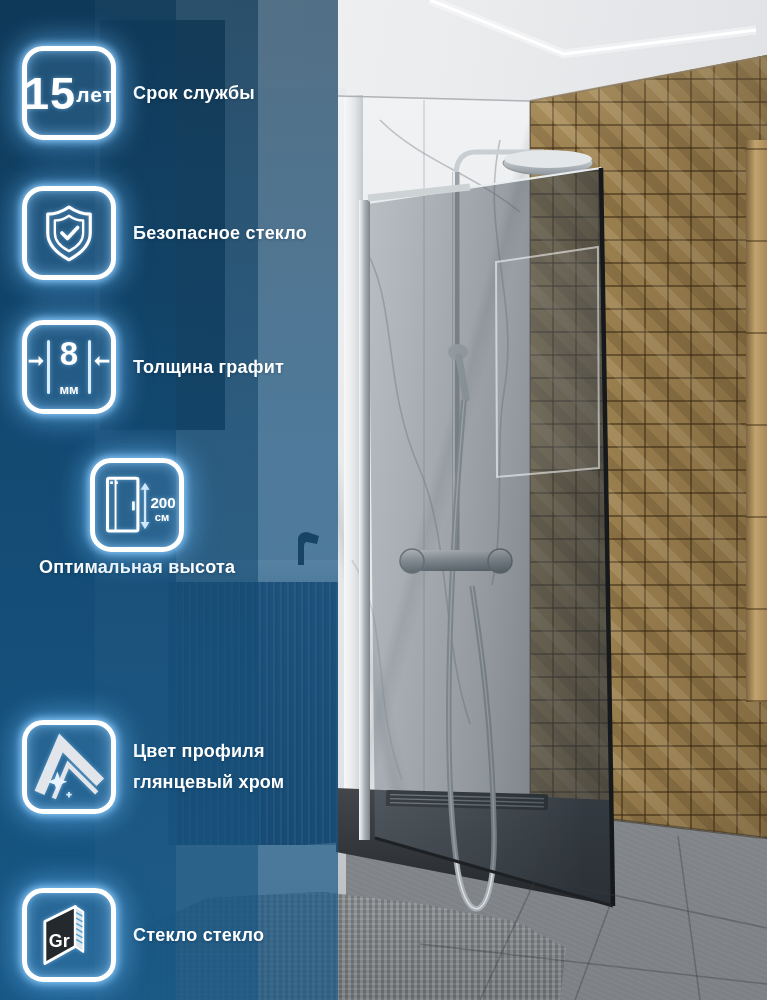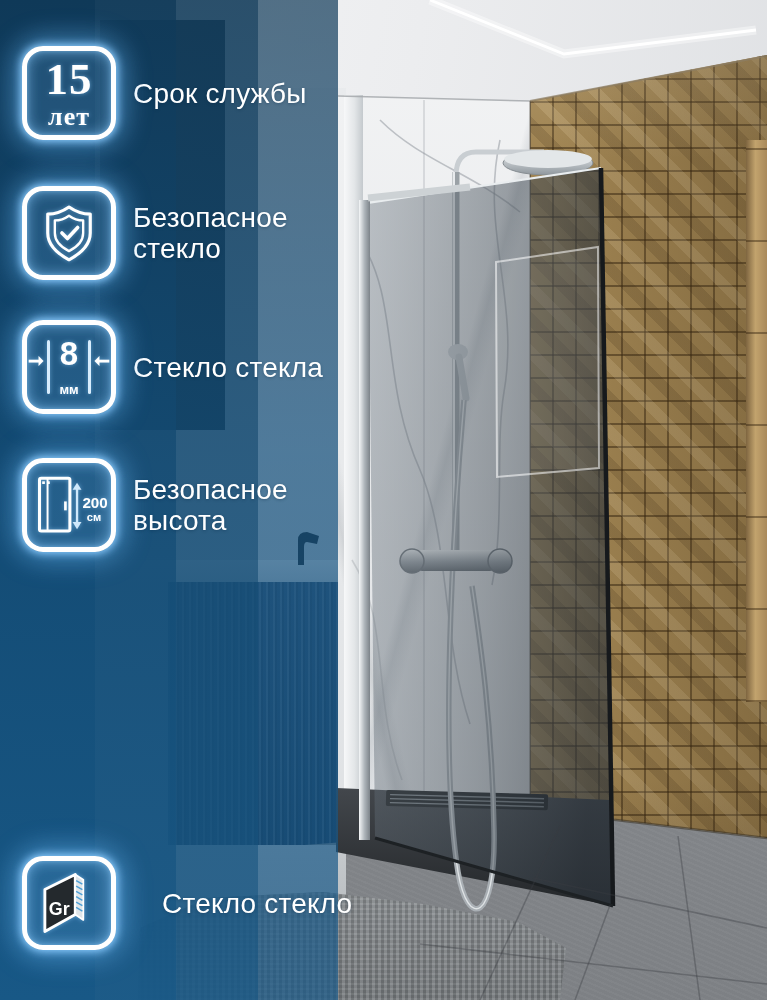--- a/index.html
+++ b/index.html
@@ -69,28 +69,28 @@
 
   
   .features{position:absolute;inset:0;z-index:3;color:#fff;}
   .feature{position:absolute;left:22px;display:flex;align-items:center;}
   .icon-box{width:94px;height:94px;flex:0 0 94px;border:5px solid #fff;border-radius:21px;
     background:rgba(96,174,236,.12);
     box-shadow:0 0 9px 1px rgba(140,205,255,.85),0 0 28px 7px rgba(80,165,235,.40),
       inset 0 0 14px rgba(140,205,255,.45);
     display:flex;align-items:center;justify-content:center;position:relative;
     filter:drop-shadow(0 0 2px rgba(150,210,255,.6));}
-  .label{margin-left:17px;width:212px;font-size:28px;line-height:31px;font-weight:400;
+  .label{margin-left:17px;width:212px;font-size:18px;line-height:31px;font-weight:700;
     letter-spacing:.2px;text-shadow:0 1px 3px rgba(10,40,70,.35);}
-  .r1{top:46px;}.r2{top:186px;justify-content:flex-end;}.r3{top:320px;}.r4{top:458px;}
-  .r5{top:590px;}.r6{top:720px;}.r7{top:856px;gap:29px;}
-
-  .badge15{display:flex;flex-direction:column;align-items:center;line-height:1;font-family:Liberation Serif, serif;}
+  .r1{top:46px;}.r2{top:186px;justify-content:flex-end;}.r3{top:320px;}.r4{top:458px;flex-direction:column;}
+  .r5{top:590px;}.r6{top:720px;}.r7{top:888px;}
+
+  .badge15{display:flex;flex-direction:row;align-items:center;line-height:1;}
   .badge15 .big{font-size:45px;font-weight:700;letter-spacing:1px;}
-  .badge15 .small{font-size:26px;font-weight:700;margin-top:2px;letter-spacing:1px;}
+  .badge15 .small{font-size:21px;font-weight:700;margin-top:2px;letter-spacing:1px;}
 
   .thick{display:flex;align-items:center;justify-content:center;gap:3px;width:100%;height:100%;}
   .thick .arrow{font-size:19px;font-weight:700;margin-top:-14px;}
   .thick .tbar{width:3px;height:54px;background:#d8edfd;border-radius:2px;}
   .thick .tcol{display:flex;flex-direction:column;align-items:center;width:32px;}
   .thick .tnum{font-size:33px;font-weight:700;line-height:1;}
   .thick .tunit{font-size:13px;font-weight:700;margin-top:12px;}
 
   svg text{font-family:"Liberation Sans",sans-serif;}
 </style>
@@ -239,42 +239,54 @@
           <span class="arrow">➞</span>
           <span class="tbar"></span>
           <span class="tcol">
             <span class="tnum">8</span>
             <span class="tunit">мм</span>
           </span>
           <span class="tbar"></span>
           <span class="arrow" style="transform:scaleX(-1);display:inline-block;">➞</span>
         </div>
       </div>
-      <div class="label">Стекло стекла</div>
+      <div class="label">Толщина графит</div>
     </div>
 
     <div class="feature r4">
       <div class="icon-box">
         <svg width="84" height="84" viewBox="0 0 94 94">
           <rect x="14" y="17" width="34" height="59" rx="2" fill="none" stroke="#fff" stroke-width="3.4"></rect>
           <path d="M23,17 L23,76" stroke="#fff" stroke-width="2.2"></path>
           <path d="M43,43 L43,53" stroke="#fff" stroke-width="3"></path>
           <rect x="17" y="20.5" width="3" height="3" fill="#fff"></rect>
           <rect x="22.5" y="20.5" width="3" height="3" fill="#fff"></rect>
           <path d="M56,26 L56,70" stroke="#cfe8fb" stroke-width="2.6"></path>
           <path d="M51,30 L56,22 L61,30 Z" fill="#cfe8fb"></path>
           <path d="M51,66 L56,74 L61,66 Z" fill="#cfe8fb"></path>
           <text x="62" y="50" font-size="17" font-weight="bold" fill="#fff">200</text>
           <text x="67" y="65" font-size="12.5" font-weight="bold" fill="#fff">см</text>
         </svg>
       </div>
-      <div class="label">Безопасное высота</div>
-    </div>
-
-
+      <div class="label">Оптимальная высота</div>
+    </div>
+
+
+    <div class="feature r6">
+      <div class="icon-box">
+        <svg width="84" height="84" viewBox="0 0 94 94">
+          <path d="M14 76 L38 20 L82 64" fill="none" stroke="#e2e6ea" stroke-width="12" stroke-linejoin="miter"></path>
+          <path d="M30 82 L46 44 L78 76" fill="none" stroke="#e2e6ea" stroke-width="5"></path>
+          <path d="M34 52 L37 60.5 L45 63.5 L37 66.5 L34 75 L31 66.5 L23 63.5 L31 60.5 Z" fill="#e8f4ff"></path>
+          <path d="M20 48 h7 M23.5 44.5 v7" stroke="#d8ecfc" stroke-width="2"></path>
+          <path d="M44 78 h6 M47 75 v6" stroke="#d8ecfc" stroke-width="2"></path>
+        </svg>
+      </div>
+      <div class="label">Цвет профиля глянцевый хром</div>
+    </div>
 
     <div class="feature r7">
       <div class="icon-box">
         <svg width="84" height="84" viewBox="0 0 94 94">
           <polygon points="20,32 54,15 54,60 20,79" fill="#24292d" stroke="#fff" stroke-width="3.2" stroke-linejoin="round"></polygon>
           <polygon points="54,15 63,21 63,66 54,60" fill="#dfe5e9" stroke="#fff" stroke-width="2" stroke-linejoin="round"></polygon>
           <path d="M55 22 l7 4 M55 28 l7 4 M55 34 l7 4 M55 40 l7 4 M55 46 l7 4 M55 52 l7 4" stroke="#4d9fd6" stroke-width="1.6"></path>
           <text x="36" y="60" font-size="20" font-weight="bold" fill="#fff" text-anchor="middle">Gr</text>
         </svg>
       </div>

